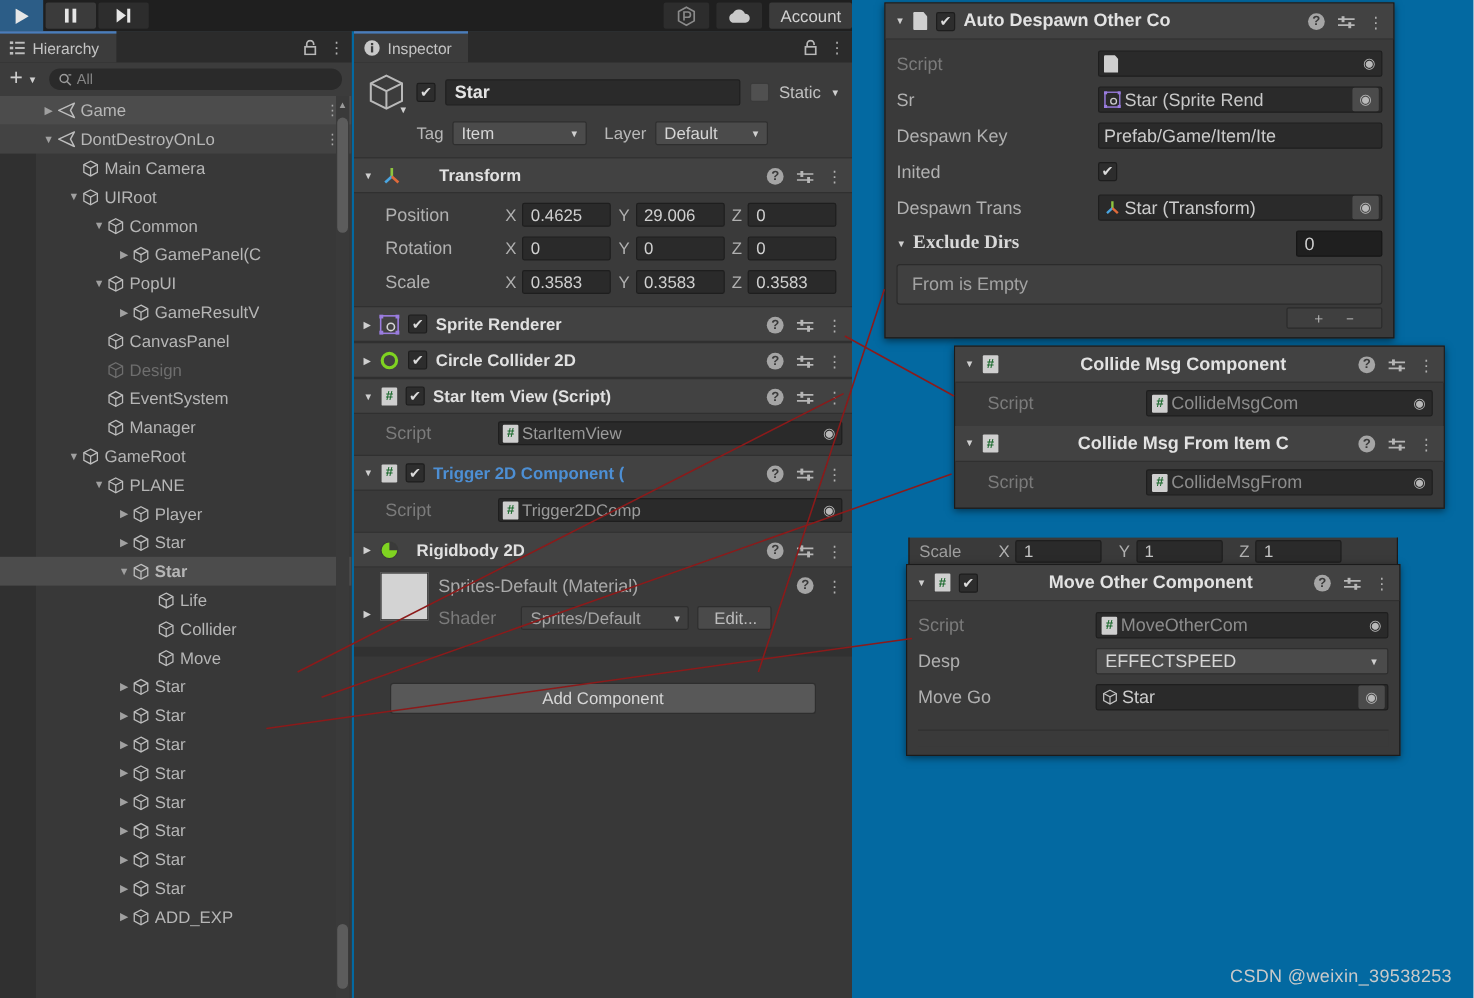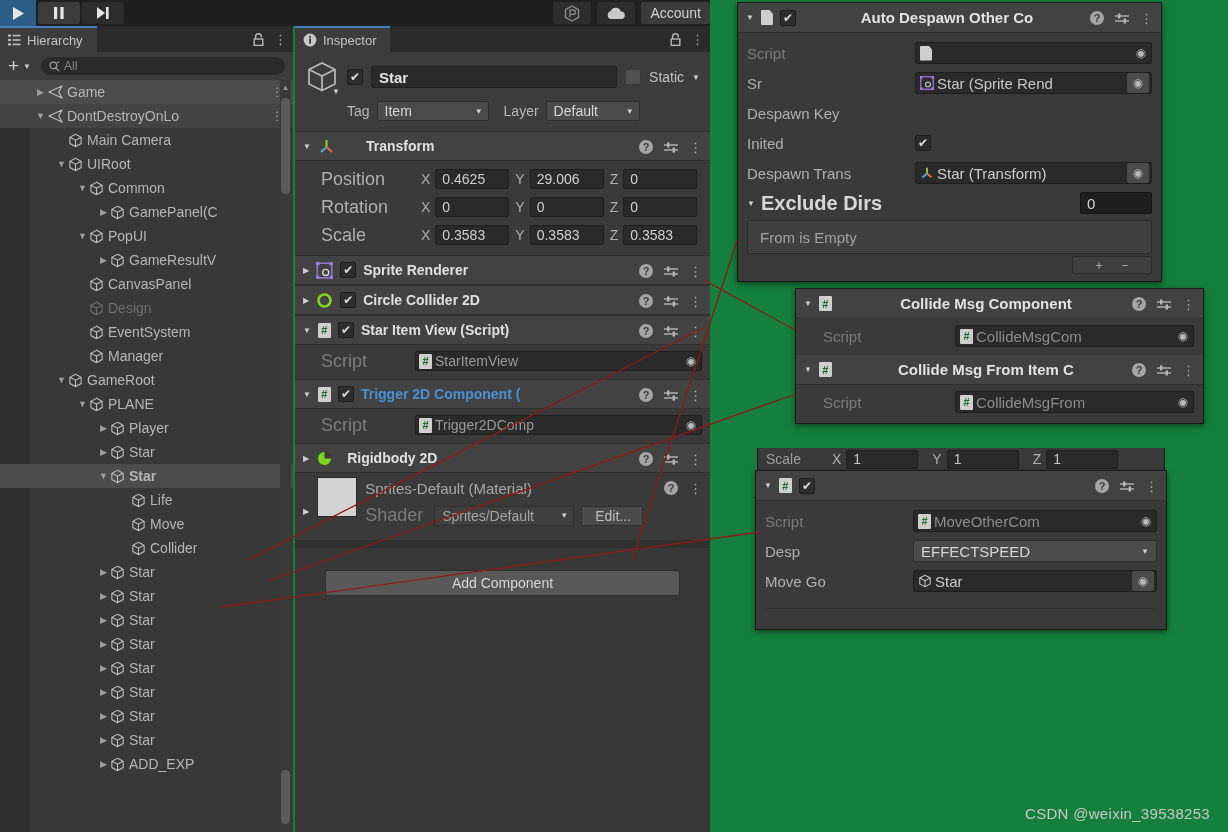--- a/index.html
+++ b/index.html
@@ -2,21 +2,21 @@
 <html><head>
 <meta charset="utf-8">
 <style>
   * { box-sizing: border-box; margin: 0; padding: 0; }
   html, body {
     width: 1228px; height: 832px;
     background: #ffffff;
     font-family: "Liberation Sans", sans-serif;
     overflow: hidden;
   }
-  #root { position: relative; width: 1228px; height: 832px; background:#15803d; }
+  #root { position: relative; width: 1228px; height: 832px; background:#0369a1; }
 
   
   #toolbar {
     position:absolute; left:0; top:0; width:710px; height:26px;
     background:#1f1f1f; display:flex; align-items:center;
   }
   .tb-play {
     width:36px; height:26px; background:#2c5d87; display:flex;
     align-items:center; justify-content:center;
   }
@@ -146,21 +146,21 @@
   }
   .ic-help {
     width:14px; height:14px; border-radius:50%; background:#a5a5a5; color:#3a3a3a;
     font-size:11px; font-weight:bold; display:flex; align-items:center;
     justify-content:center; line-height:1;
   }
   .ic-dots { color:#b0b0b0; font-size:13px; letter-spacing:0; }
 
   .comp-body { background:#3a3a3a; padding:4px 8px 6px 8px; }
   .prop-row { display:flex; align-items:center; height:24px; }
-  .prop-lbl { width:112px; color:#b0b0b0; font-size:18px; flex:none; }
+  .prop-lbl { width:112px; color:#b0b0b0; font-size:15px; flex:none; }
   .prop-lbl.dim { color:#7b7b7b; }
   .vec-field {
     height:20px; background:#2a2a2a; border:1px solid #1e1e1e; border-radius:2px;
     color:#d0d0d0; font-size:14px; display:flex; align-items:center; padding:0 6px;
   }
   .axis { color:#b0b0b0; font-size:14px; margin:0 5px 0 6px; }
   .obj-field {
     flex:1; height:20px; background:#2a2a2a; border:1px solid #1e1e1e;
     border-radius:2px; color:#9a9a9a; font-size:14px; display:flex;
     align-items:center; padding:0 2px 0 3px; gap:3px; overflow:hidden;
@@ -202,21 +202,21 @@
   #win-move    { left:755px; top:470px; width:412px; }
 
   .f-head {
     height:30px; background:#424242; display:flex; align-items:center;
     gap:7px; padding:0 8px; position:relative; border-bottom:1px solid #303030;
   }
   .f-head .f-title {
     font-size:15px; font-weight:bold; color:#e2e2e2; white-space:nowrap;
     overflow:hidden; flex:1; text-align:center; margin-right:62px;
   }
-  .f-head .f-title.left { text-align:center; margin-right:62px; }
+  .f-head .f-title.left { text-align:left; margin-right:62px; }
   .f-body { padding:5px 9px 7px 9px; }
   .f-row { display:flex; align-items:center; height:30px; }
   .f-lbl { width:168px; color:#b0b0b0; font-size:15px; flex:none; }
   .f-lbl.dim { color:#7b7b7b; }
   .f-val {
     flex:1; height:22px; background:#2a2a2a; border:1px solid #1e1e1e;
     border-radius:2px; color:#c8c8c8; font-size:15px; display:flex;
     align-items:center; padding:0 2px 0 4px; gap:3px; overflow:hidden;
   }
   .f-val .txt { flex:1; white-space:nowrap; overflow:hidden; }
@@ -225,21 +225,21 @@
     flex:1; height:22px; background:#4b4b4b; border:1px solid #2e2e2e;
     border-radius:2px; color:#d6d6d6; font-size:15px; display:flex;
     align-items:center; justify-content:space-between; padding:0 7px;
   }
   .f-num {
     flex:1; height:24px; background:#2a2a2a; border:1px solid #1e1e1e;
     border-radius:2px; color:#cfcfcf; font-size:15px; display:flex;
     align-items:center; padding:0 7px;
   }
   .f-foldout { display:flex; align-items:center; height:30px; gap:6px; }
-  .f-foldout .ft { font-size:20px; font-weight:bold; color:#d8d8d8; }
+  .f-foldout .ft { font-size:16px; font-weight:bold; color:#d8d8d8;font-family:Liberation Serif, serif; }
   .size-box {
     width:72px; height:22px; background:#1f1f1f; border:1px solid #161616;
     border-radius:2px; color:#cfcfcf; font-size:15px; display:flex;
     align-items:center; padding:0 6px; margin-left:auto;
   }
   .empty-list {
     height:34px; background:#404040; border:1px solid #2b2b2b; border-radius:3px;
     color:#a3a3a3; font-size:15px; display:flex; align-items:center;
     padding:0 12px; margin:2px 0 0 0;
   }
@@ -533,31 +533,31 @@
             <span class="lbl">Life</span>
           </div>
           <div class="h-row">
             <span class="twisty" style="margin-left: 118px;"></span>
             <span class="go-icon" style="color: rgb(189, 189, 189);">
               <svg width="15" height="15" viewBox="0 0 16 16">
                 <path d="M8 1.4 L14 4.5 L14 11.3 L8 14.5 L2 11.3 L2 4.5 Z" fill="none" stroke="currentColor" stroke-width="1.15"></path>
                 <path d="M2 4.5 L8 7.7 L14 4.5 M8 7.7 L8 14.5" fill="none" stroke="currentColor" stroke-width="1.15"></path>
               </svg>
             </span>
+            <span class="lbl">Collider</span>
+          </div>
+          <div class="h-row">
+            <span class="twisty" style="margin-left: 118px;"></span>
+            <span class="go-icon" style="color: rgb(189, 189, 189);">
+              <svg width="15" height="15" viewBox="0 0 16 16">
+                <path d="M8 1.4 L14 4.5 L14 11.3 L8 14.5 L2 11.3 L2 4.5 Z" fill="none" stroke="currentColor" stroke-width="1.15"></path>
+                <path d="M2 4.5 L8 7.7 L14 4.5 M8 7.7 L8 14.5" fill="none" stroke="currentColor" stroke-width="1.15"></path>
+              </svg>
+            </span>
             <span class="lbl">Move</span>
-          </div>
-          <div class="h-row">
-            <span class="twisty" style="margin-left: 118px;"></span>
-            <span class="go-icon" style="color: rgb(189, 189, 189);">
-              <svg width="15" height="15" viewBox="0 0 16 16">
-                <path d="M8 1.4 L14 4.5 L14 11.3 L8 14.5 L2 11.3 L2 4.5 Z" fill="none" stroke="currentColor" stroke-width="1.15"></path>
-                <path d="M2 4.5 L8 7.7 L14 4.5 M8 7.7 L8 14.5" fill="none" stroke="currentColor" stroke-width="1.15"></path>
-              </svg>
-            </span>
-            <span class="lbl">Collider</span>
           </div>
           <div class="h-row">
             <span class="twisty" style="margin-left: 97px;">▶</span>
             <span class="go-icon" style="color: rgb(189, 189, 189);">
               <svg width="15" height="15" viewBox="0 0 16 16">
                 <path d="M8 1.4 L14 4.5 L14 11.3 L8 14.5 L2 11.3 L2 4.5 Z" fill="none" stroke="currentColor" stroke-width="1.15"></path>
                 <path d="M2 4.5 L8 7.7 L14 4.5 M8 7.7 L8 14.5" fill="none" stroke="currentColor" stroke-width="1.15"></path>
               </svg>
             </span>
             <span class="lbl">Star</span>
@@ -973,20 +973,23 @@
             <rect x="11.4" y="11.4" width="2.6" height="2.6" fill="#9b7de0"></rect>
             <circle cx="8" cy="8.4" r="2.4" fill="none" stroke="#cfcfcf" stroke-width="1.1"></circle>
           </svg>
           <span class="txt">Star (Sprite Rend</span>
           <span class="obj-pick" style="background:#4b4b4b;height:20px;width:22px;border-radius:2px;">◉</span>
         </div>
       </div>
 
       <div class="f-row">
         <span class="f-lbl">Despawn Key</span>
+        <div class="f-val">
+          <span class="txt" style="color:#cccccc;">Prefab/Game/Item/Ite</span>
+        </div>
       </div>
 
       <div class="f-row">
         <span class="f-lbl">Inited</span>
         <div class="chk">✔</div>
       </div>
 
       <div class="f-row">
         <span class="f-lbl">Despawn Trans</span>
         <div class="f-val">
@@ -1070,20 +1073,21 @@
         </div>
       </div>
     </div>
   </div>
 
   <div class="float" id="win-move">
     <div class="f-head">
       <span class="caret">▼</span>
       <span class="cs-badge">#</span>
       <div class="chk">✔</div>
+      <span class="f-title">Move Other Component</span>
       <div class="comp-actions">
         <span class="ic-help">?</span>
         <svg width="14" height="13" viewBox="0 0 14 13">
           <line x1="0" y1="4" x2="14" y2="4" stroke="#b6b6b6" stroke-width="1.4"></line>
           <line x1="0" y1="9" x2="14" y2="9" stroke="#b6b6b6" stroke-width="1.4"></line>
           <rect x="3" y="1.5" width="2.4" height="5" fill="#b6b6b6"></rect>
           <rect x="8.6" y="6.5" width="2.4" height="5" fill="#b6b6b6"></rect>
         </svg>
         <span class="ic-dots">⋮</span>
       </div>

